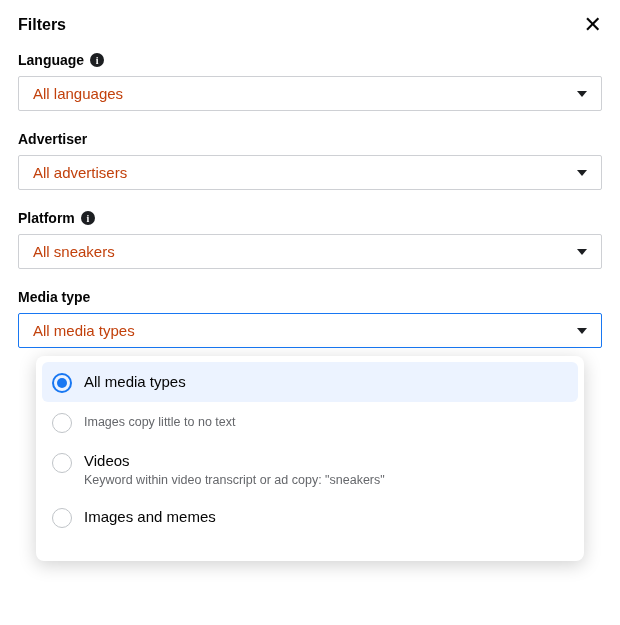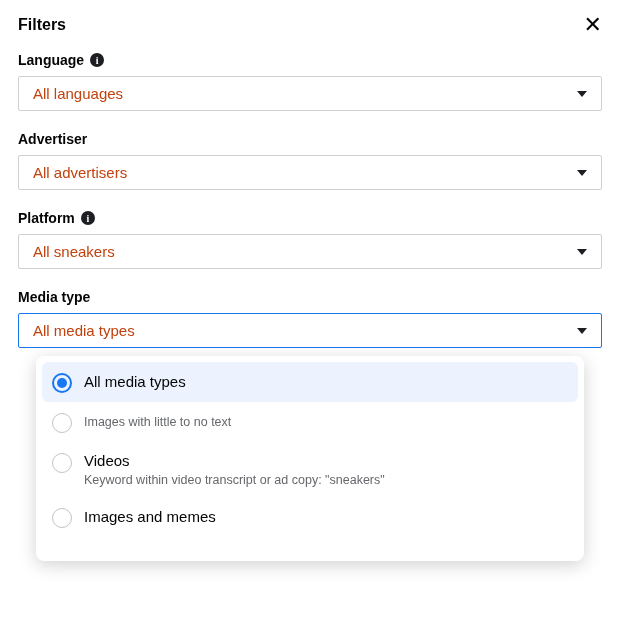--- a/index.html
+++ b/index.html
@@ -195,21 +195,21 @@
   <div class="dropdown">
     <div class="option selected">
       <span class="radio checked"></span>
       <div class="option-text">
         <span class="option-label">All media types</span>
       </div>
     </div>
     <div class="option">
       <span class="radio"></span>
       <div class="option-text">
-        <span class="option-desc">Images with little to no text</span>
+        <span class="option-desc">Images copy little to no text</span>
       </div>
     </div>
     <div class="option">
       <span class="radio"></span>
       <div class="option-text">
         <span class="option-label">Videos</span>
         <span class="option-desc">Keyword within video transcript or ad copy: "sneakers"</span>
       </div>
     </div>
     <div class="option">

